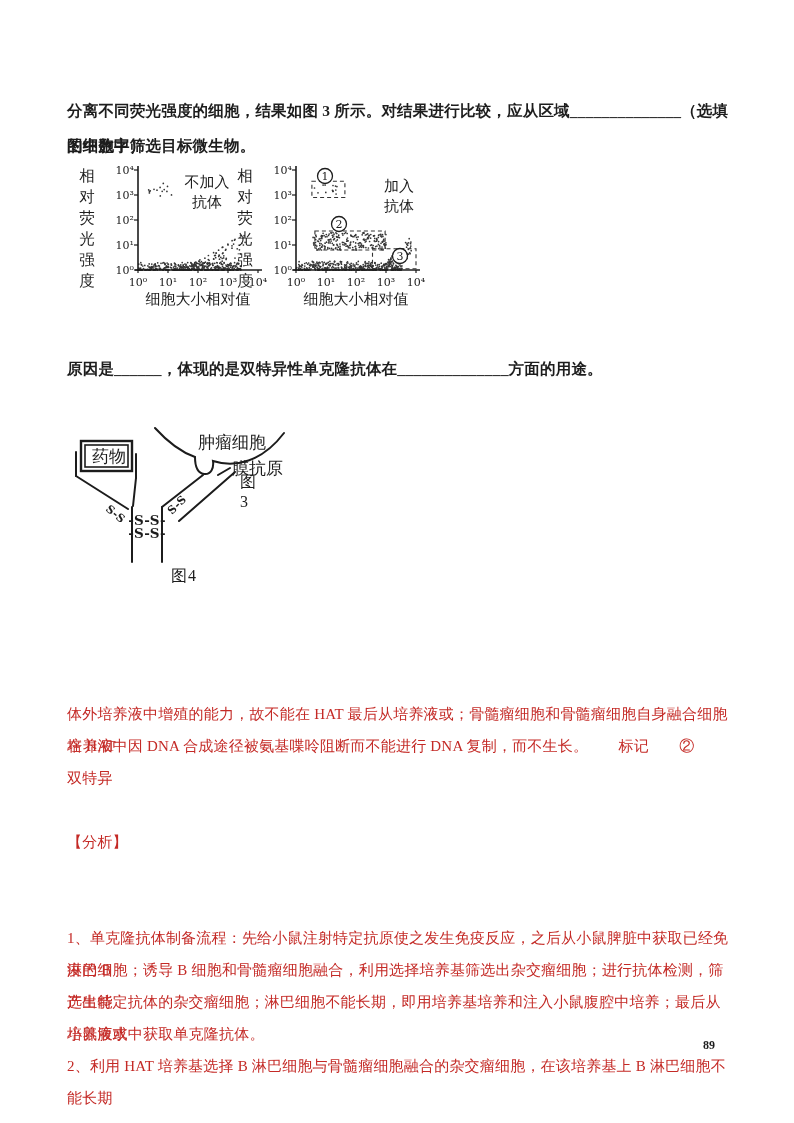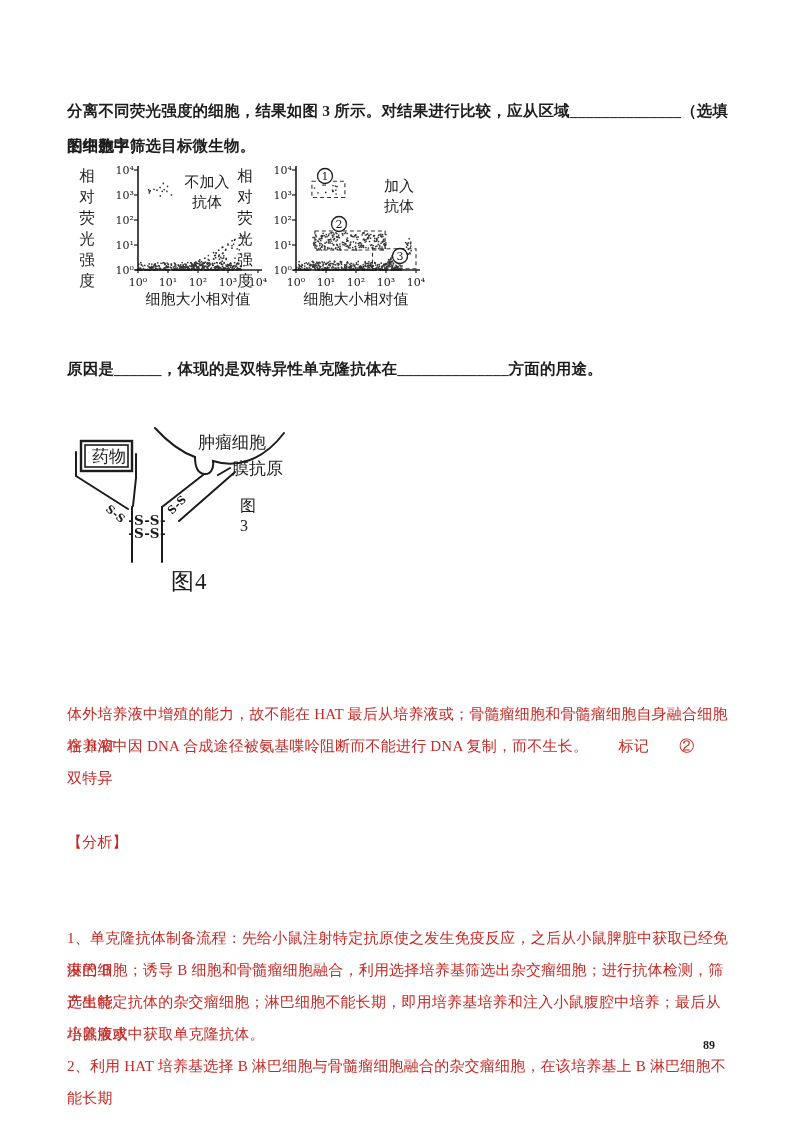--- a/index.html
+++ b/index.html
@@ -12,21 +12,21 @@
   .para .line{height:35px;}
   .redblock{position:absolute;left:67px;top:634px;width:668px;font-size:15px;
     line-height:32px;color:#c42a26;white-space:pre-wrap;letter-spacing:0.2px;}
   .redblock .line{height:32px;}
   .figure3{position:absolute;top:160px;left:0;}
   .chart-wrap{position:absolute;top:0;display:flex;align-items:flex-start;}
   .ylabel-col{display:flex;flex-direction:column;justify-content:space-between;
     width:18px;height:108px;margin-top:6px;font-size:15.5px;text-align:center;}
   .fig-caption{position:absolute;font-size:16px;}
   .figure4{position:absolute;left:55px;top:418px;width:310px;height:185px;}
-  .fig4-caption{position:absolute;left:171px;top:566px;font-size:23px;letter-spacing:1px;}
+  .fig4-caption{position:absolute;left:171px;top:566px;font-size:16px;letter-spacing:1px;}
   .page-number{position:absolute;left:703px;top:1038px;font-size:12px;font-weight:bold;}
   .watermark{position:absolute;right:2px;top:1078px;font-size:28px;font-weight:bold;
     color:#ffffff;-webkit-text-stroke:1px #8a8a8a;
     text-shadow:3px 3px 0 #2e2e2e;letter-spacing:1px;
     font-family:"Liberation Sans","DejaVu Sans",sans-serif;}
   svg text{font-family:"DejaVu Serif","Liberation Serif",serif;}
 </style>
 </head>
 <body>
 
@@ -1478,21 +1478,21 @@
           <text x="71" y="20" font-size="11" text-anchor="middle" fill="#1c1c1c">1</text>
           <rect x="60.9" y="71.0" width="70.2" height="19.0" fill="none" stroke="#333" stroke-width="1.1" stroke-dasharray="4 3"></rect>
           <circle cx="85" cy="64" r="7.5" fill="#fff" stroke="#1c1c1c" stroke-width="1.3"></circle>
           <text x="85" y="68" font-size="11" text-anchor="middle" fill="#1c1c1c">2</text>
           <rect x="118.5" y="88.8" width="43.5" height="20.0" fill="none" stroke="#333" stroke-width="1.1" stroke-dasharray="4 3"></rect>
           <circle cx="146" cy="96" r="7.5" fill="#fff" stroke="#1c1c1c" stroke-width="1.3"></circle>
           <text x="146" y="100" font-size="11" text-anchor="middle" fill="#1c1c1c">3</text>
         </svg>
       </div>
     <div class="fig-caption" style="left:240px;top:160px">
-      <span style="position:relative;top:176px">图 3</span>
+      <span style="position:relative;top:152px">图 3</span>
     </div>
   </div>
 
   <div class="para" style="top:351px"><div class="line">原因是______，体现的是双特异性单克隆抗体在______________方面的用途。</div></div>
 
   <div class="figure4">
     <svg width="310" height="185" viewBox="0 0 310 185">
       <g fill="none" stroke="#1c1c1c" stroke-width="2" stroke-linecap="round">
 
         <path d="M 100,10 Q 120,32 140,39 C 140,47 142,55 149,56 C 156,57 159,50 158,43 C 180,50 207,44 229,15"></path>

